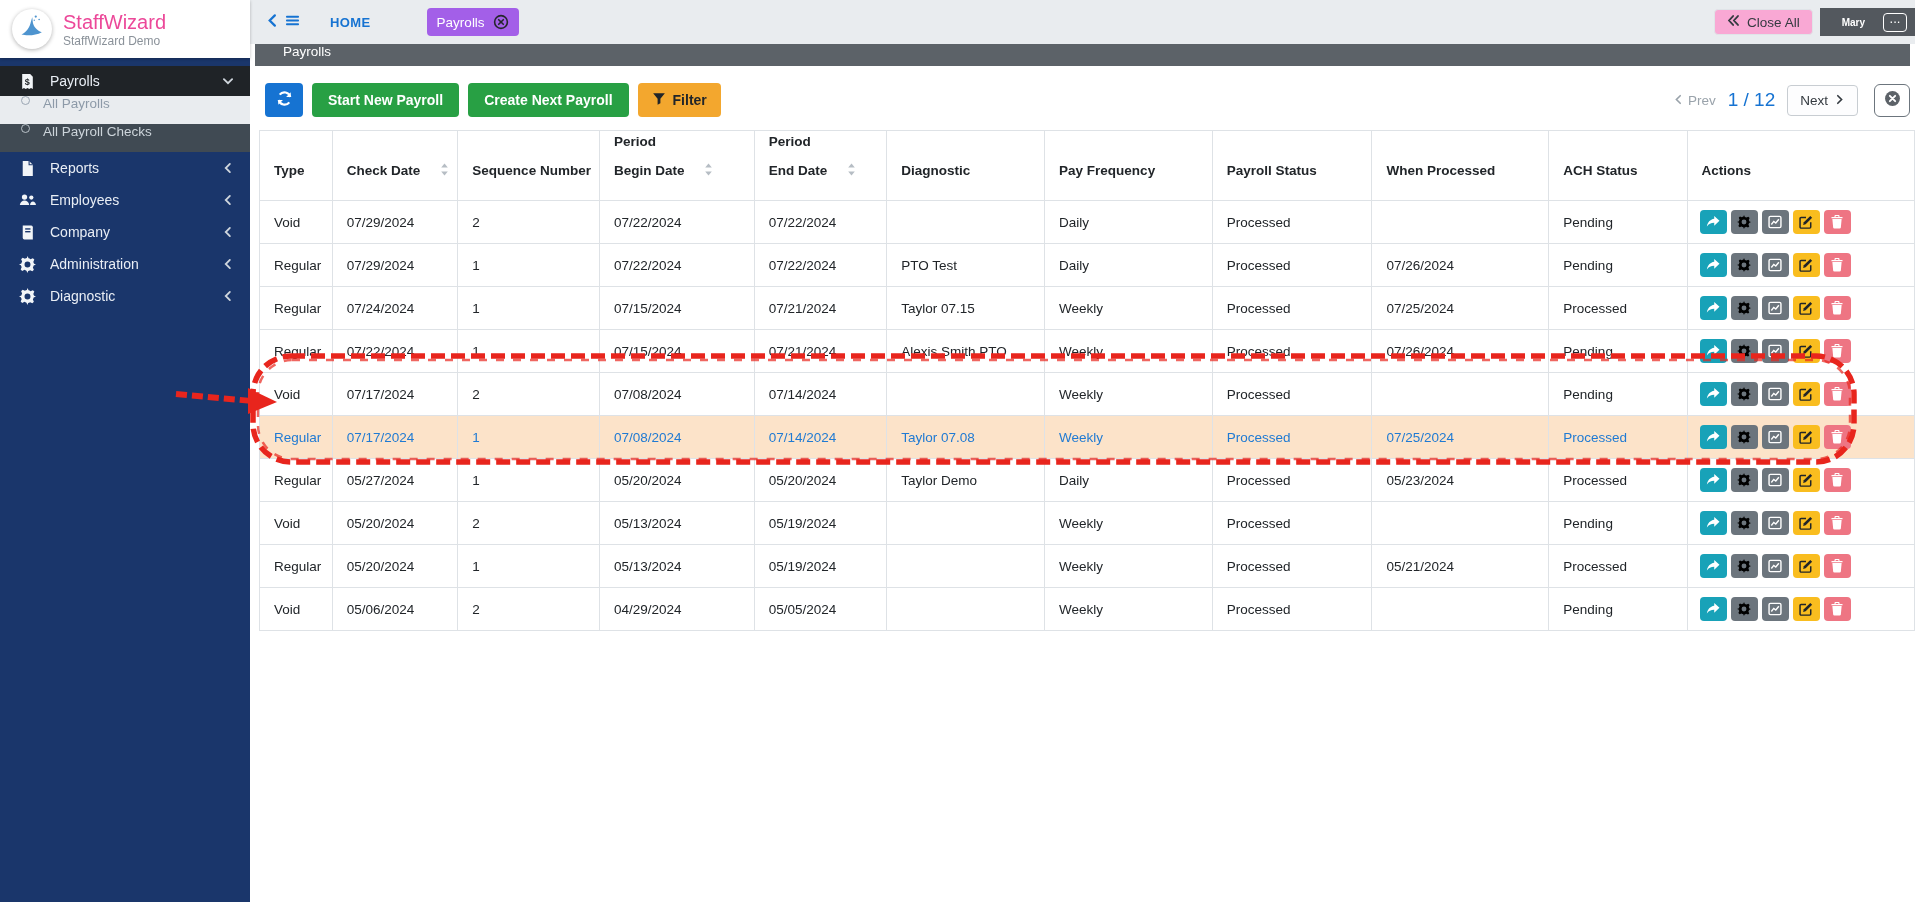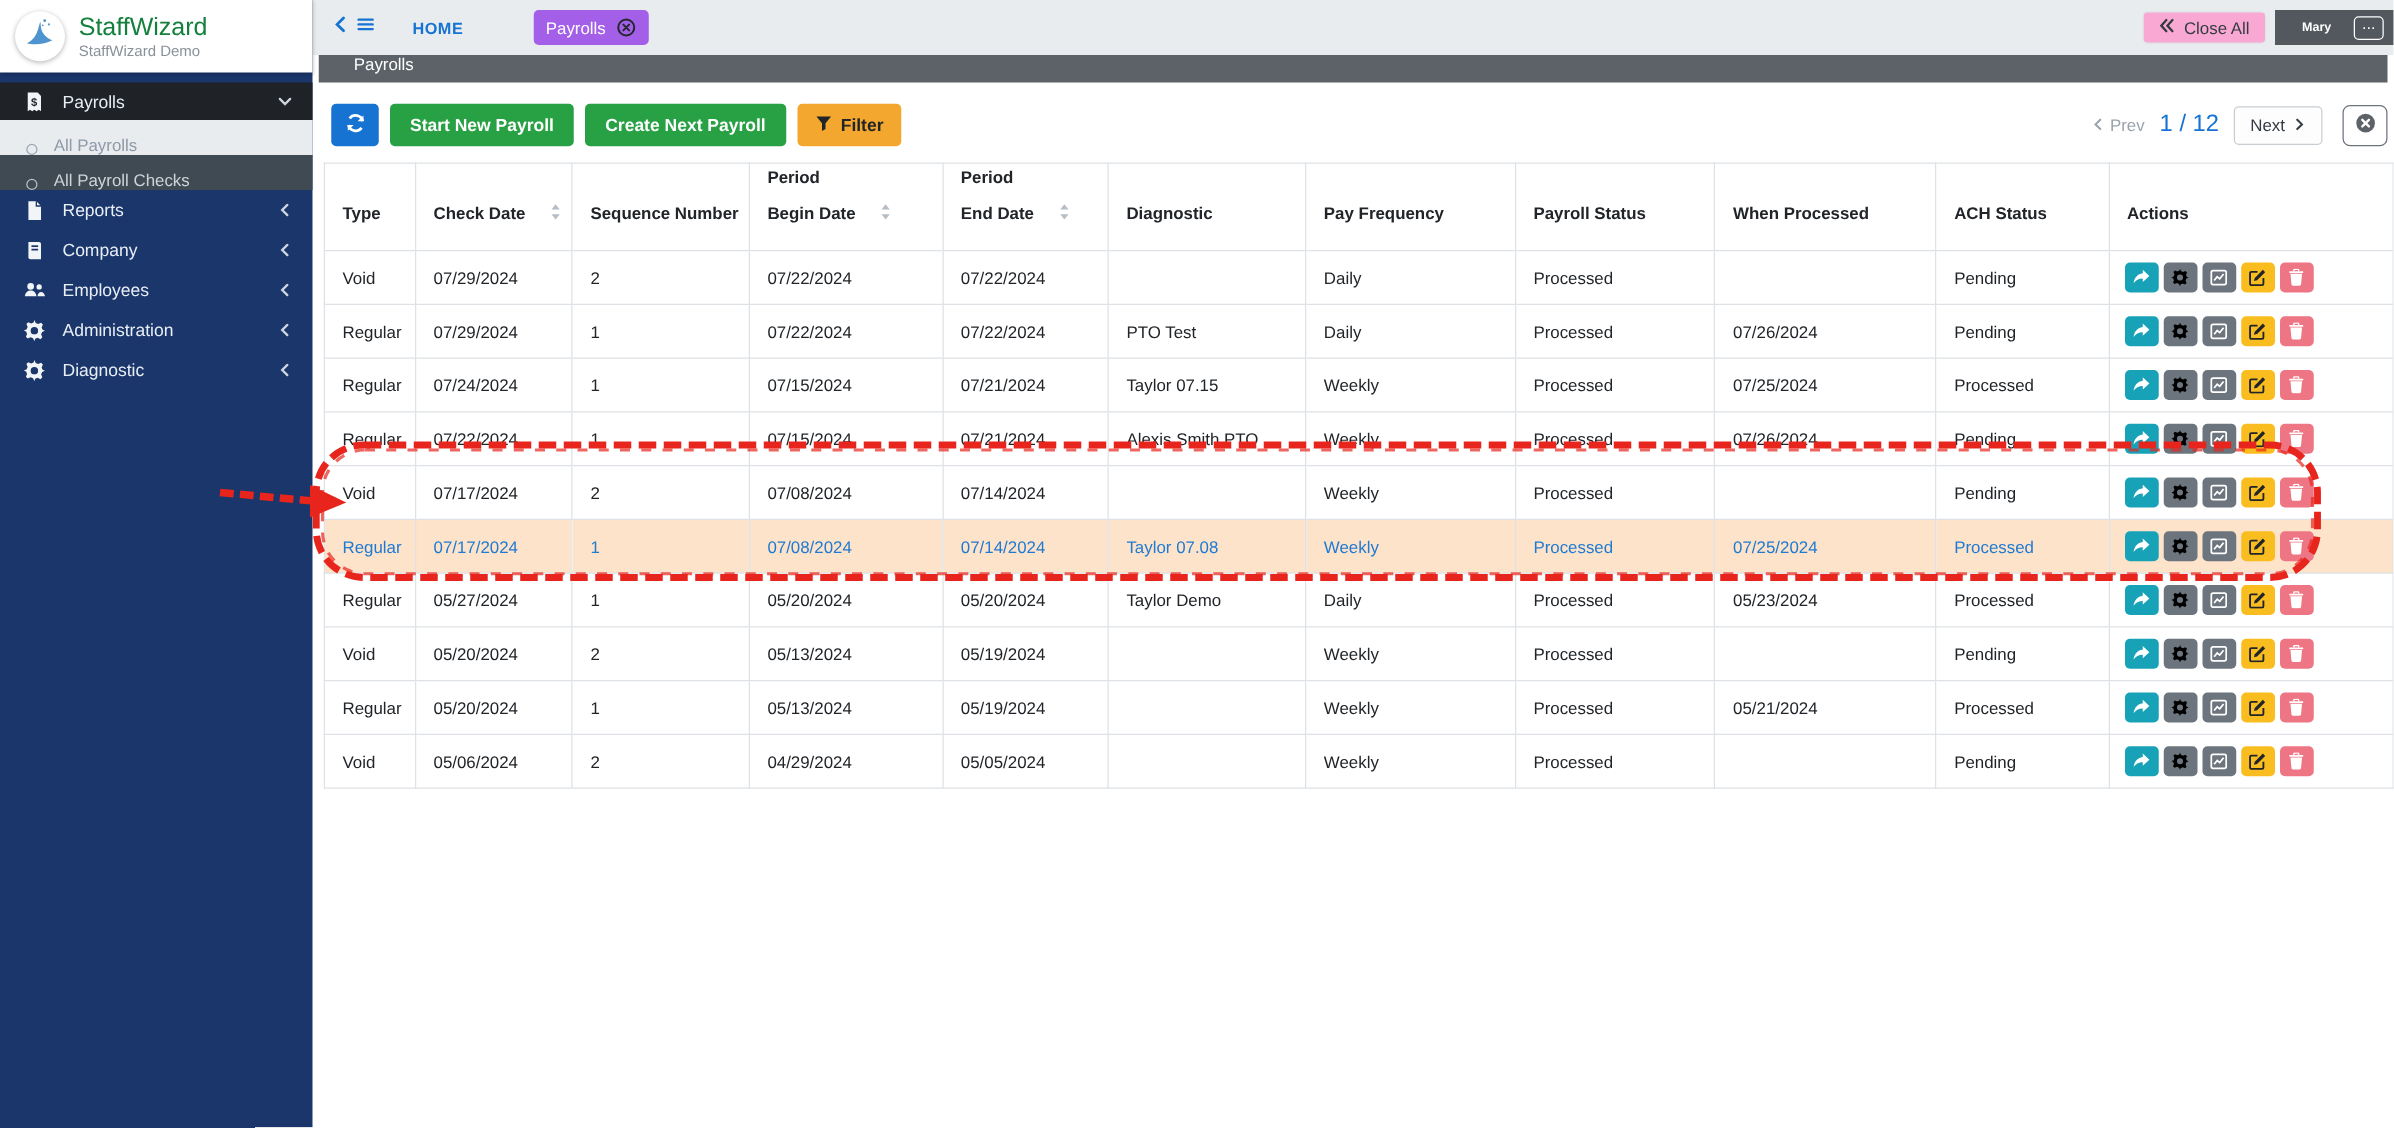--- a/index.html
+++ b/index.html
@@ -7,31 +7,31 @@
           font-family:"Liberation Sans", sans-serif; background:#fff; }
 
   
   .sidebar { position:absolute; left:0; top:0; width:250px; height:902px;
              background:var(--sidebar_navy,#1a366b); z-index:2; }
   .side-header { height:58px; background:#fff; display:flex; align-items:center;
                  padding-left:12px; gap:11px; box-shadow:0 1px 3px rgba(0,0,0,.25); }
   .logo-circle { width:40px; height:40px; border-radius:50%; background:#fff;
                  box-shadow:0 1px 4px rgba(0,0,0,.3); display:flex; align-items:center; justify-content:center; }
   .logo-circle svg { width:30px; height:30px; }
-  .app-title { font-size:20px; color:#15803d; line-height:22px; }
+  .app-title { font-size:20px; color:#ec4899; line-height:22px; }
   .app-subtitle { font-size:12px; color:#8a9199; margin-top:1px; }
   .nav { position:absolute; top:66px; left:0; right:0; }
   .nav-parent { height:32px; display:flex; align-items:center; padding:0 16px 0 19px;
                 color:#e9eef5; font-size:14px; cursor:pointer; }
   .nav-parent.active { background:#1f2327; height:30px; }
   .nav-parent .nav-ico { width:17px; height:17px; margin-right:14px; color:#f2f5f8; display:inline-flex; }
   .nav-parent .nav-ico svg { width:17px; height:17px; }
   .nav-chev { margin-left:auto; color:#cfd6dd; display:inline-flex; }
   .nav-chev svg { width:12px; height:12px; }
-  .nav-sub { height:28px; display:flex; align-items:flex-end; padding-left:21px; gap:13px;
+  .nav-sub { height:28px; display:flex; align-items:flex-start; padding-left:21px; gap:13px;
              color:#d7dee5; font-size:13.5px; cursor:pointer; }
   .nav-sub.selected { background:#e9ecef; color:#8d9aa8; }
   .nav-sub.dark { background:#404a53; color:#ccd4da; }
   .bullet { width:7px; height:7px; border:1.6px solid currentColor; border-radius:50%; opacity:.85; flex:none; }
 
   
   .topbar { position:absolute; left:250px; top:0; width:1665px; height:44px;
             background:#e9ecef; display:flex; align-items:center; z-index:1; }
   .collapse-group { margin-left:15px; display:flex; align-items:center; gap:5px;
                     color:var(--accent_blue,#1673d2); }
@@ -160,43 +160,43 @@
           </span>
           <span>Reports</span>
           <span class="nav-chev" style="display: inline-flex;">
             <svg viewBox="0 0 16 16">
               <path d="M10.5 2.5 5 8l5.5 5.5" fill="none" stroke="currentColor" stroke-width="2.4" stroke-linecap="round"></path>
             </svg>
           </span>
         </div>
         <div class="nav-parent">
           <span class="nav-ico" style="display: inline-flex;">
-            <svg viewBox="0 0 16 16">
-              <path d="M3.5 1.5h8A1.5 1.5 0 0 1 13 3v11.5H5A1.5 1.5 0 0 1 3.5 13Z" fill="currentColor"></path>
-              <rect x="5.8" y="4" width="5" height="1.3" fill="#1a366b"></rect>
-              <rect x="5.8" y="6.6" width="5" height="1.3" fill="#1a366b"></rect>
-            </svg>
-          </span>
-          <span>Company</span>
-          <span class="nav-chev" style="display: inline-flex;">
-            <svg viewBox="0 0 16 16">
-              <path d="M10.5 2.5 5 8l5.5 5.5" fill="none" stroke="currentColor" stroke-width="2.4" stroke-linecap="round"></path>
-            </svg>
-          </span>
-        </div>
-        <div class="nav-parent">
-          <span class="nav-ico" style="display: inline-flex;">
             <svg viewBox="0 0 16 16" fill="currentColor">
               <circle cx="5.2" cy="4.8" r="2.5"></circle>
               <circle cx="11.6" cy="5.2" r="2"></circle>
               <path d="M.8 12.2C1.2 9.4 3 7.9 5.2 7.9s4 1.5 4.4 4.3Z"></path>
               <path d="M10.4 12.2c.2-1.9 1.1-3.2 2.7-3.2 1.5 0 2.5 1.2 2.9 3.2Z"></path>
             </svg>
           </span>
           <span>Employees</span>
+          <span class="nav-chev" style="display: inline-flex;">
+            <svg viewBox="0 0 16 16">
+              <path d="M10.5 2.5 5 8l5.5 5.5" fill="none" stroke="currentColor" stroke-width="2.4" stroke-linecap="round"></path>
+            </svg>
+          </span>
+        </div>
+        <div class="nav-parent">
+          <span class="nav-ico" style="display: inline-flex;">
+            <svg viewBox="0 0 16 16">
+              <path d="M3.5 1.5h8A1.5 1.5 0 0 1 13 3v11.5H5A1.5 1.5 0 0 1 3.5 13Z" fill="currentColor"></path>
+              <rect x="5.8" y="4" width="5" height="1.3" fill="#1a366b"></rect>
+              <rect x="5.8" y="6.6" width="5" height="1.3" fill="#1a366b"></rect>
+            </svg>
+          </span>
+          <span>Company</span>
           <span class="nav-chev" style="display: inline-flex;">
             <svg viewBox="0 0 16 16">
               <path d="M10.5 2.5 5 8l5.5 5.5" fill="none" stroke="currentColor" stroke-width="2.4" stroke-linecap="round"></path>
             </svg>
           </span>
         </div>
         <div class="nav-parent">
           <span class="nav-ico" style="display: inline-flex;">
             <svg viewBox="0 0 16 16">
               <path fill-rule="evenodd" fill="currentColor" d="M8 0l1 2.2c.64.15 1.25.4 1.8.75L13 2l1.4 1.4-.95 2.2c.34.55.6 1.16.74 1.8L16 8l-2.2 1a5.9 5.9 0 0 1-.75 1.8L14 13 12.6 14.4l-2.2-.95c-.55.34-1.16.6-1.8.74L8 16l-1-2.2a5.9 5.9 0 0 1-1.8-.75L3 14l-1.4-1.4.95-2.2A5.9 5.9 0 0 1 1.8 8.6L0 8l2.2-1c.15-.64.4-1.25.75-1.8L2 3 3.4 1.6l2.2.95c.55-.34 1.16-.6 1.8-.74ZM8 5.2a2.8 2.8 0 1 0 0 5.6 2.8 2.8 0 0 0 0-5.6Z"></path>

